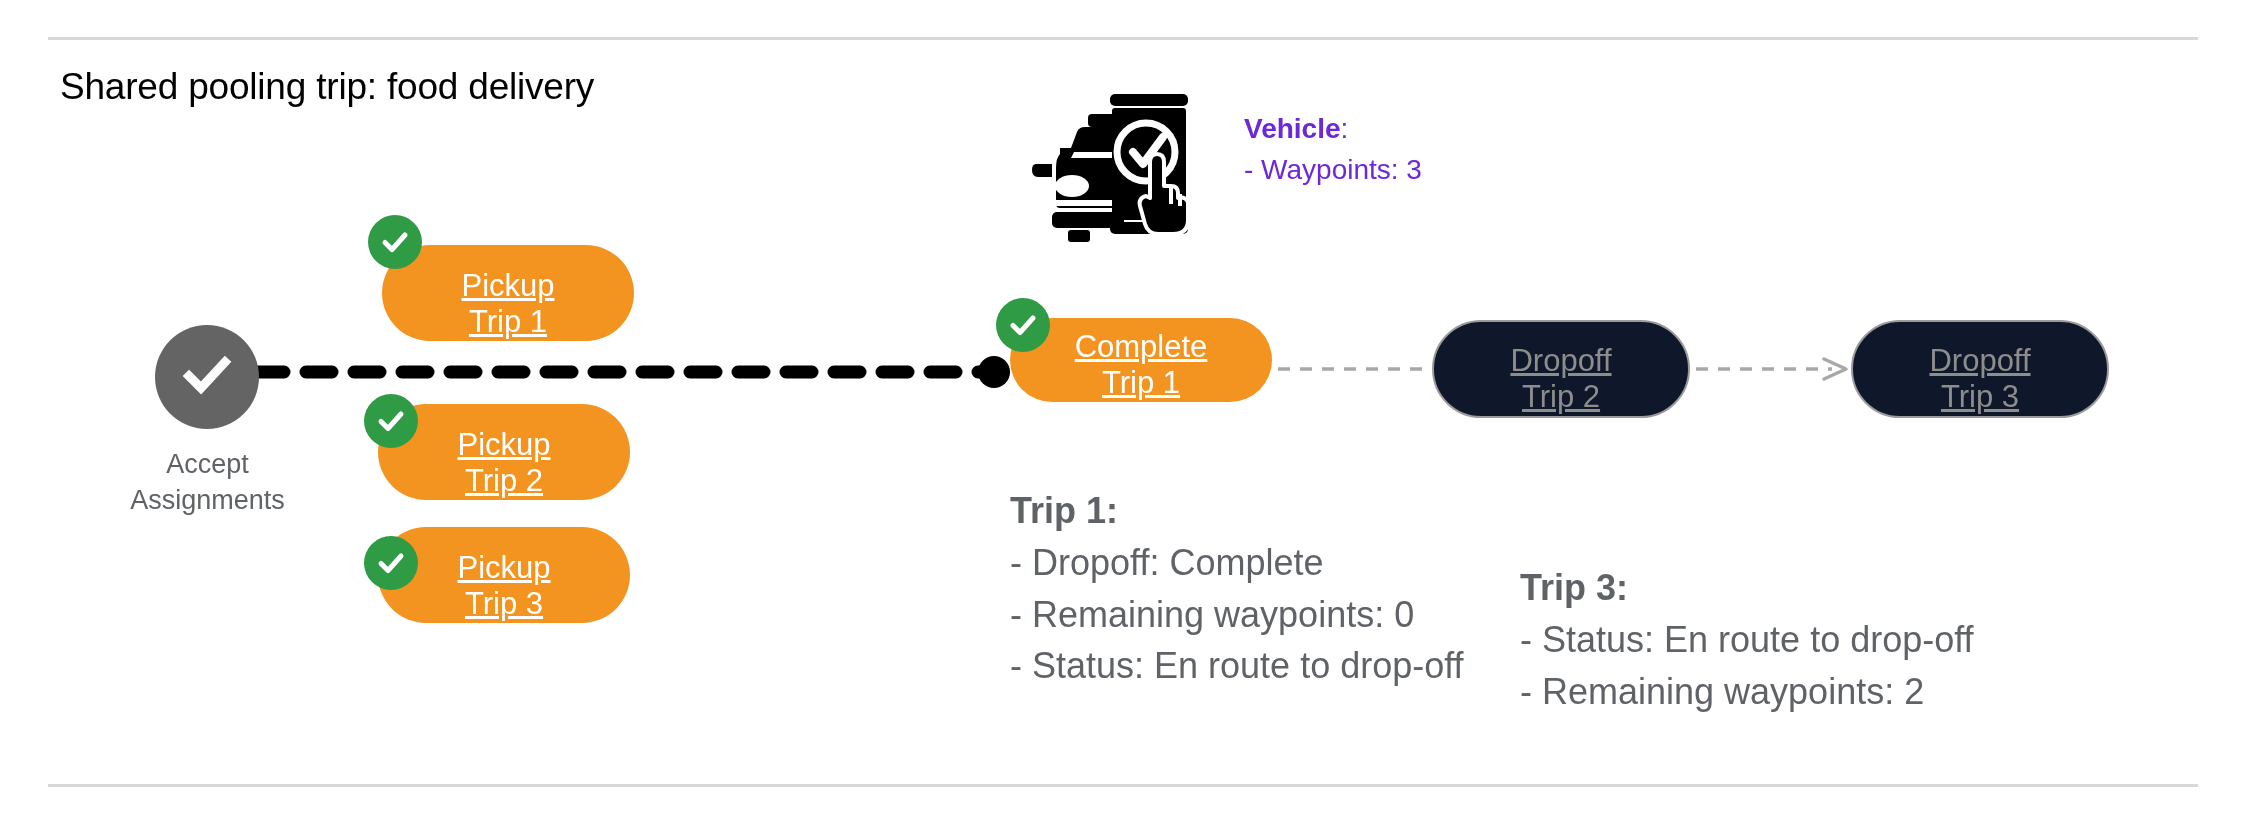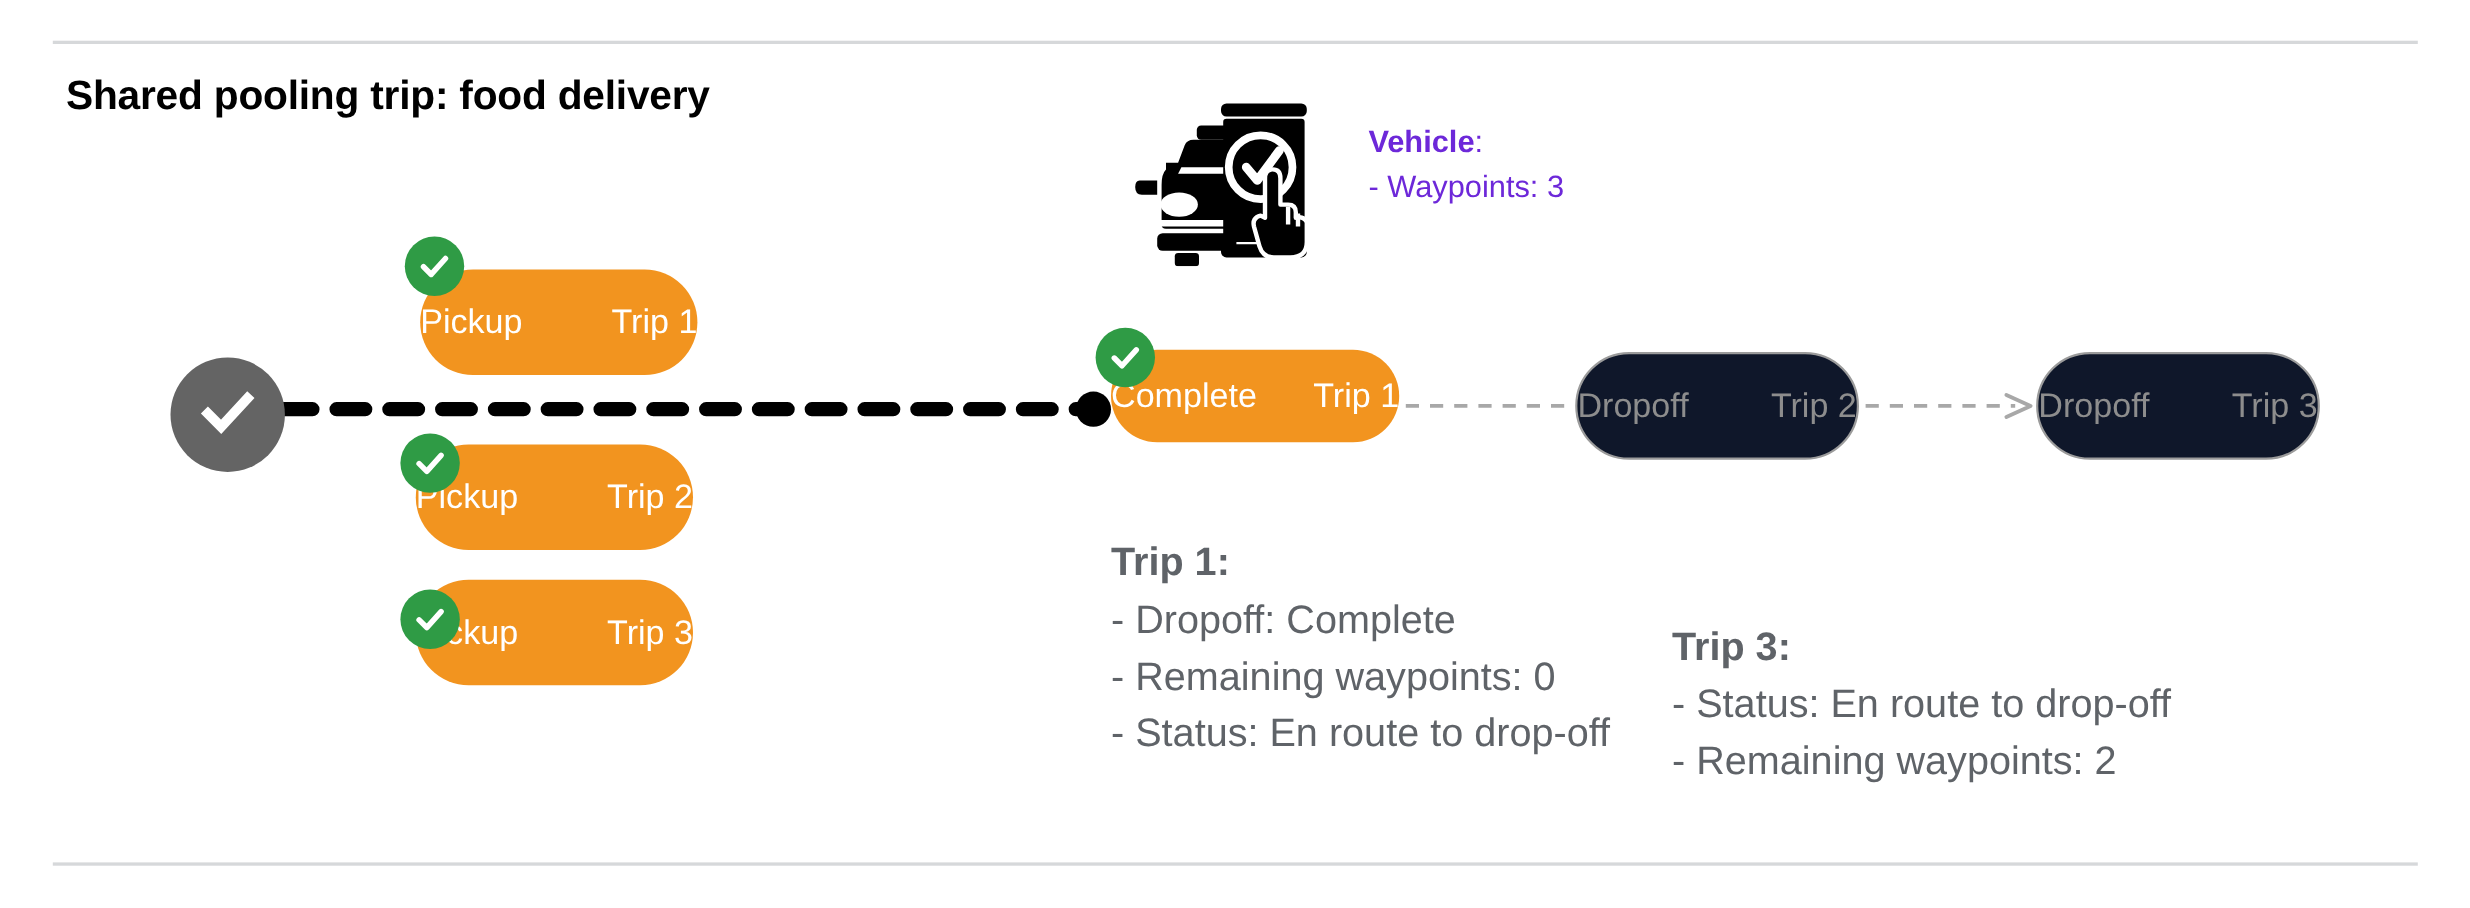--- a/index.html
+++ b/index.html
@@ -29,37 +29,38 @@
   }
   .divider.top    { top: 37px; }
   .divider.bottom { top: 784px; }
 
   
   .page-title {
     position: absolute;
     left: 60px;
     top: 66px;
     font-size: 37px;
-    font-weight: bold;
+    font-weight: normal;
     color: #000000;
     letter-spacing: -0.2px;
     white-space: nowrap;
   }
 
   
   .pill {
     position: absolute;
     display: flex;
-    flex-direction: row;
+    flex-direction: column;
     align-items: center;
-    justify-content: space-between;
+    justify-content: flex-end;
     border-radius: 999px;
     box-sizing: border-box;
     line-height: 1.18;
     white-space: nowrap;
+    text-decoration: underline;
   }
   .pill .l1, .pill .l2 { display: block; }
 
   .pill.orange {
     background: #F2941F;
     color: #ffffff;
     font-size: 31px;
     font-weight: 500;
   }
   .pill.ghost {
@@ -189,20 +190,24 @@
     <path d="M 1824 359 L 1846 369 L 1824 379" fill="none" stroke="#a8a8a8" stroke-width="3.5" stroke-linecap="round" stroke-linejoin="round"></path>
   </svg>
 
   <div class="accept-circle">
     <span>
       <svg width="64" height="64" viewBox="0 0 64 64">
         <path d="M14 33 L26 45 L50 19" fill="none" stroke="#ffffff" stroke-width="9" stroke-linecap="square" stroke-linejoin="miter"></path>
       </svg>
     </span>
   </div>
+  <div class="accept-label">
+    <div>Accept</div>
+    <div>Assignments</div>
+  </div>
 
   <div class="pill orange pickup1">
     <span class="l1">Pickup</span>
     <span class="l2">Trip 1</span>
   </div>
   <div class="check-badge badge-p1">
     <svg width="36" height="36" viewBox="0 0 36 36">
       <path d="M8 18.5 L15 25.5 L28 11" fill="none" stroke="#ffffff" stroke-width="5" stroke-linecap="round" stroke-linejoin="round"></path>
     </svg>
   </div>

